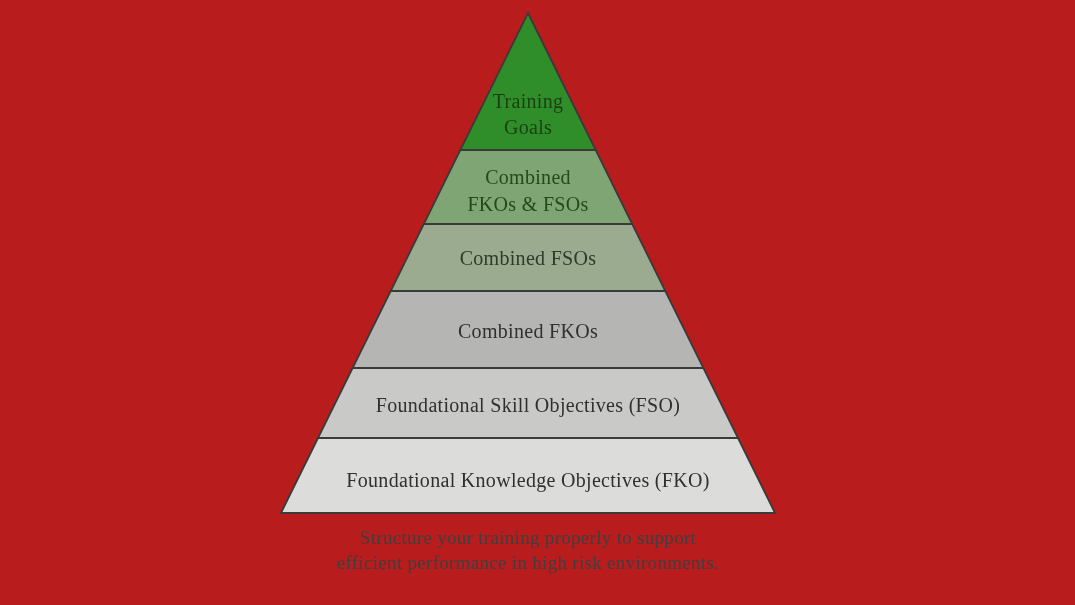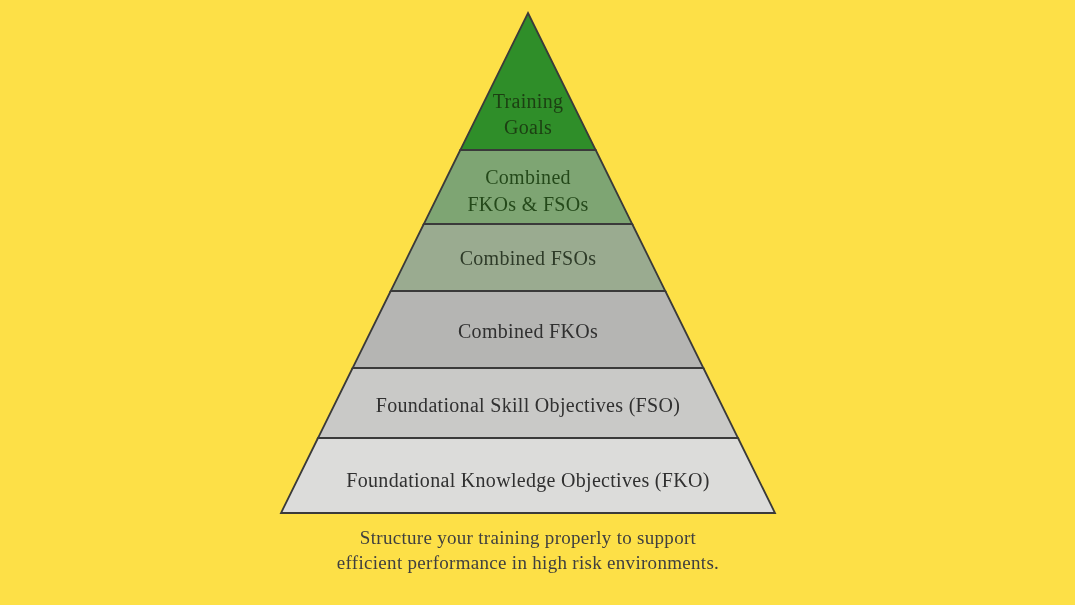--- a/index.html
+++ b/index.html
@@ -4,21 +4,21 @@
 <style>
   html, body {
     margin: 0;
     padding: 0;
     background: #ffffff;
   }
   .stage {
     position: relative;
     width: 1075px;
     height: 605px;
-    background: #fde047;
+    background: #b91c1c;
     overflow: hidden;
     font-family: "Liberation Serif", "DejaVu Serif", serif;
   }
   svg text {
     font-family: "Liberation Serif", "DejaVu Serif", serif;
   }
   .band-label {
     font-size: 20px;
     letter-spacing: 0.3px;
   }

